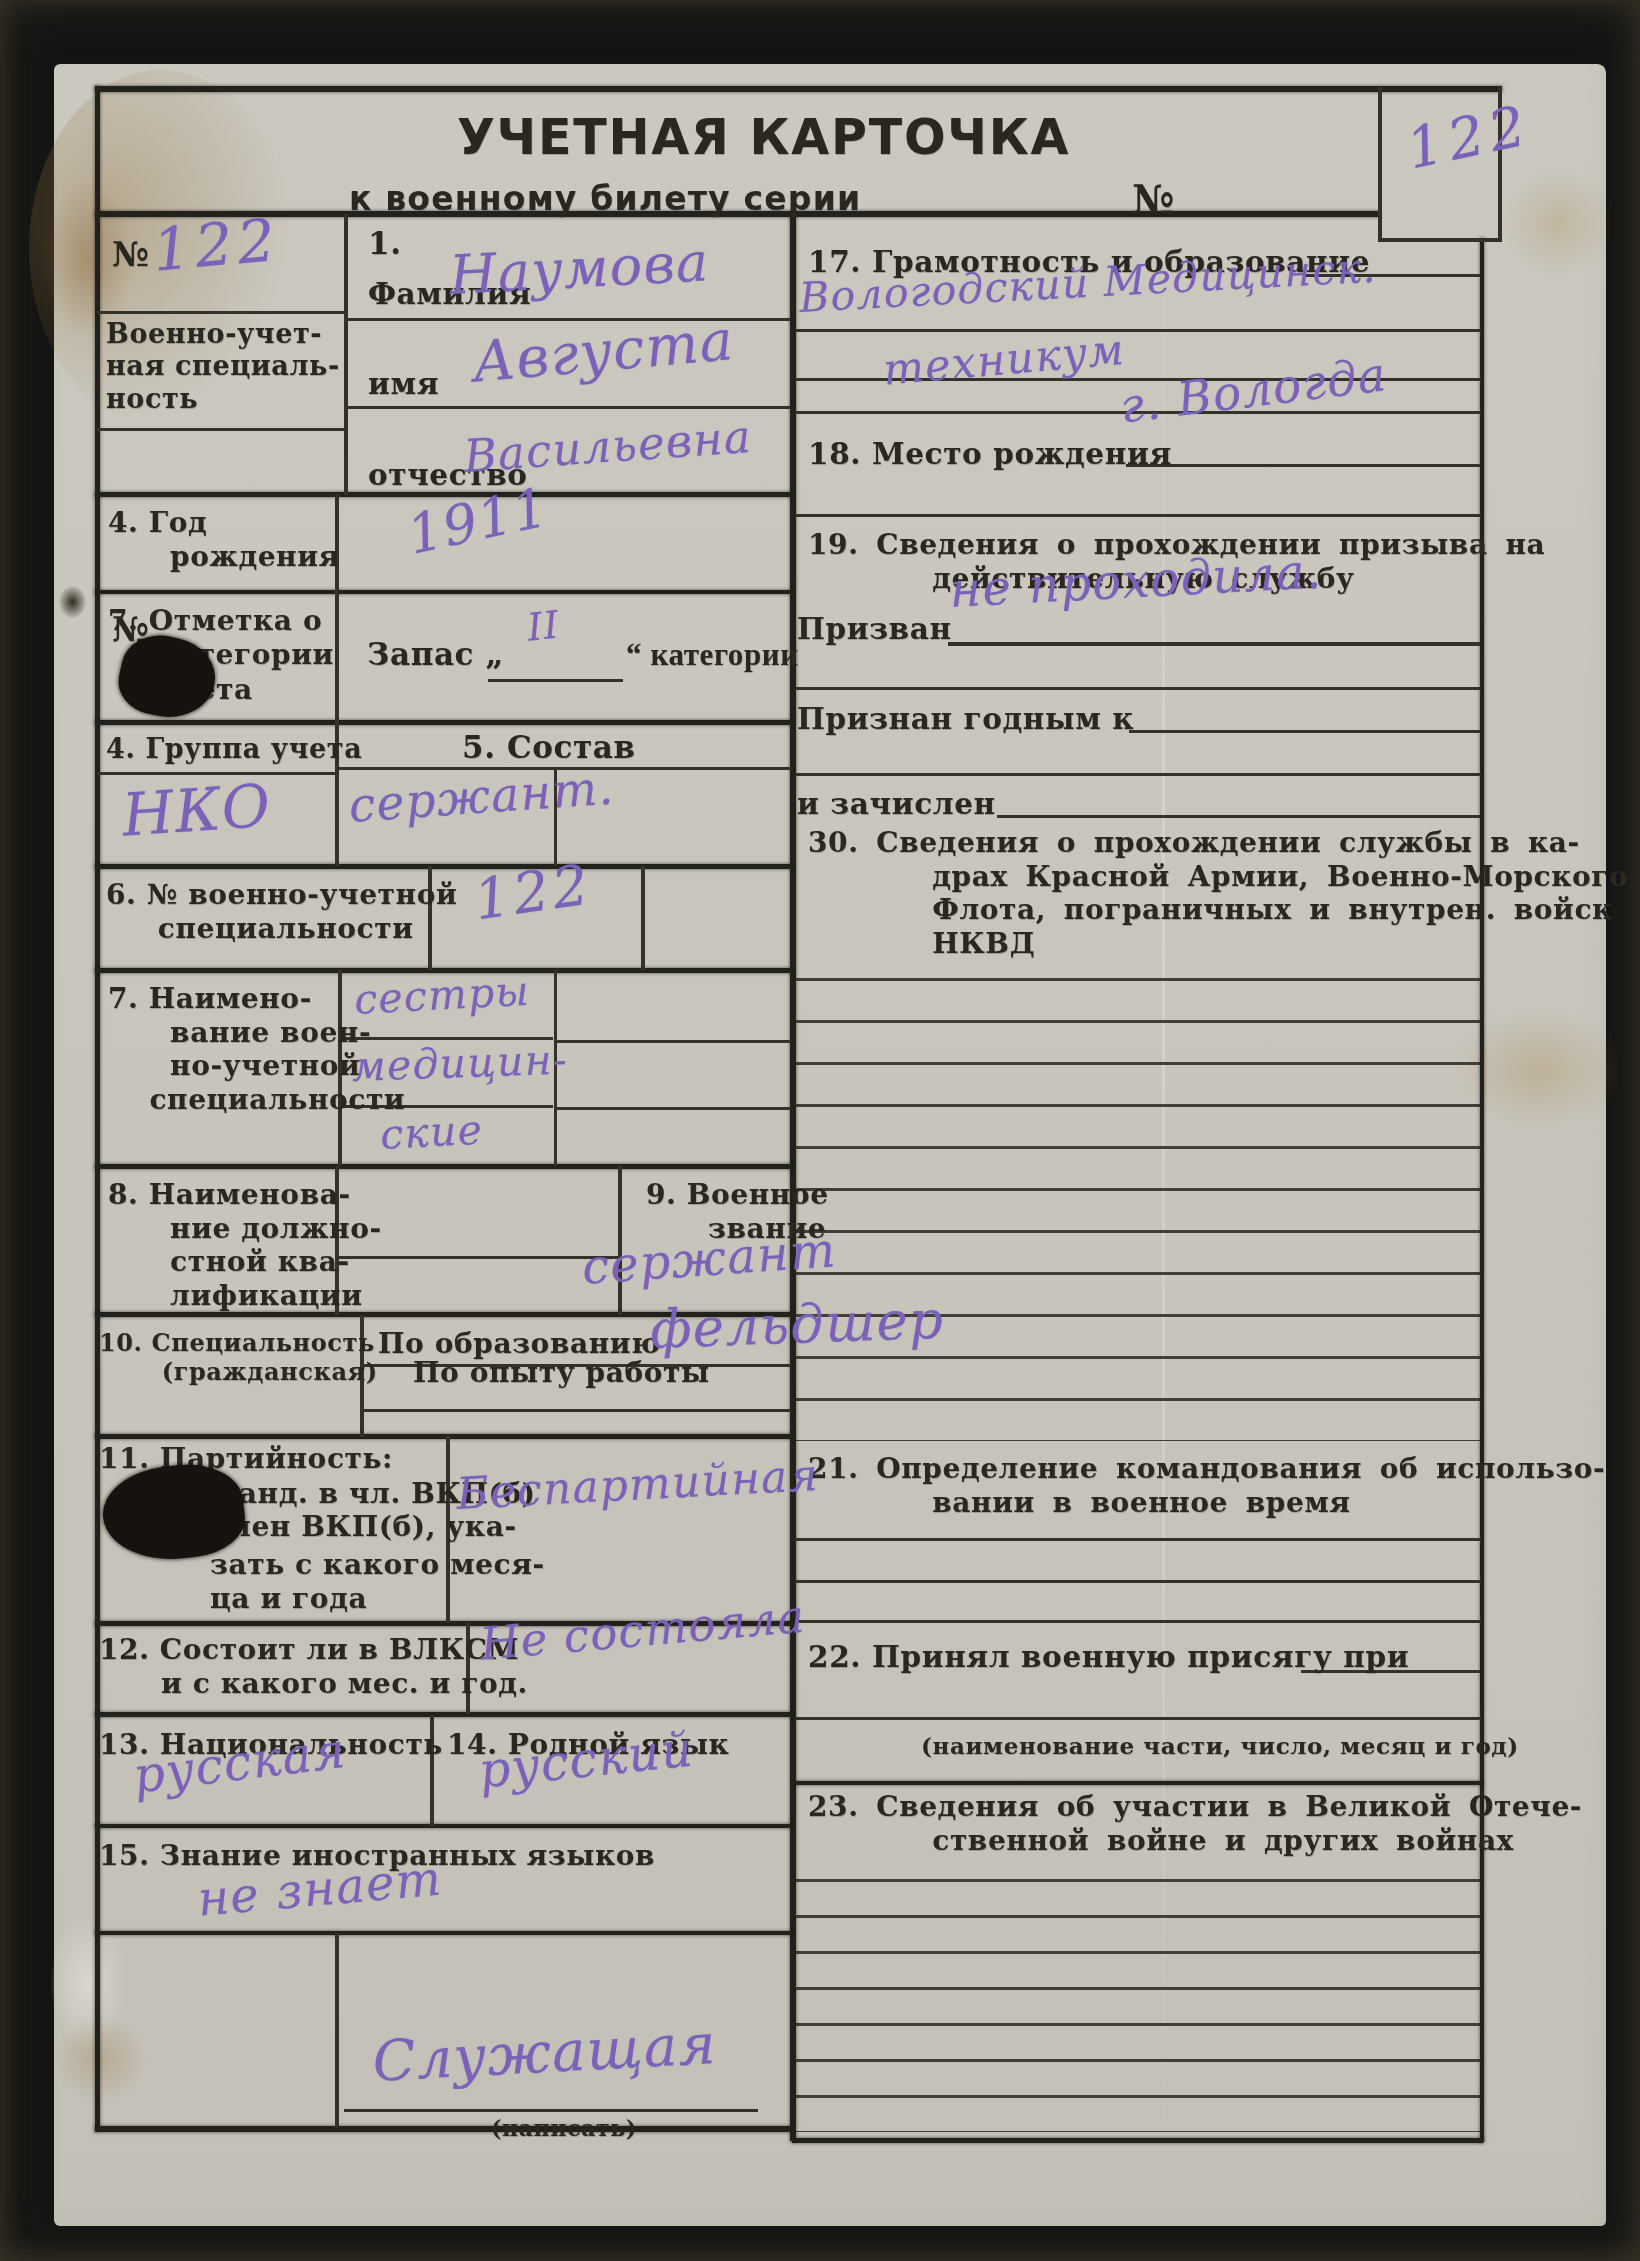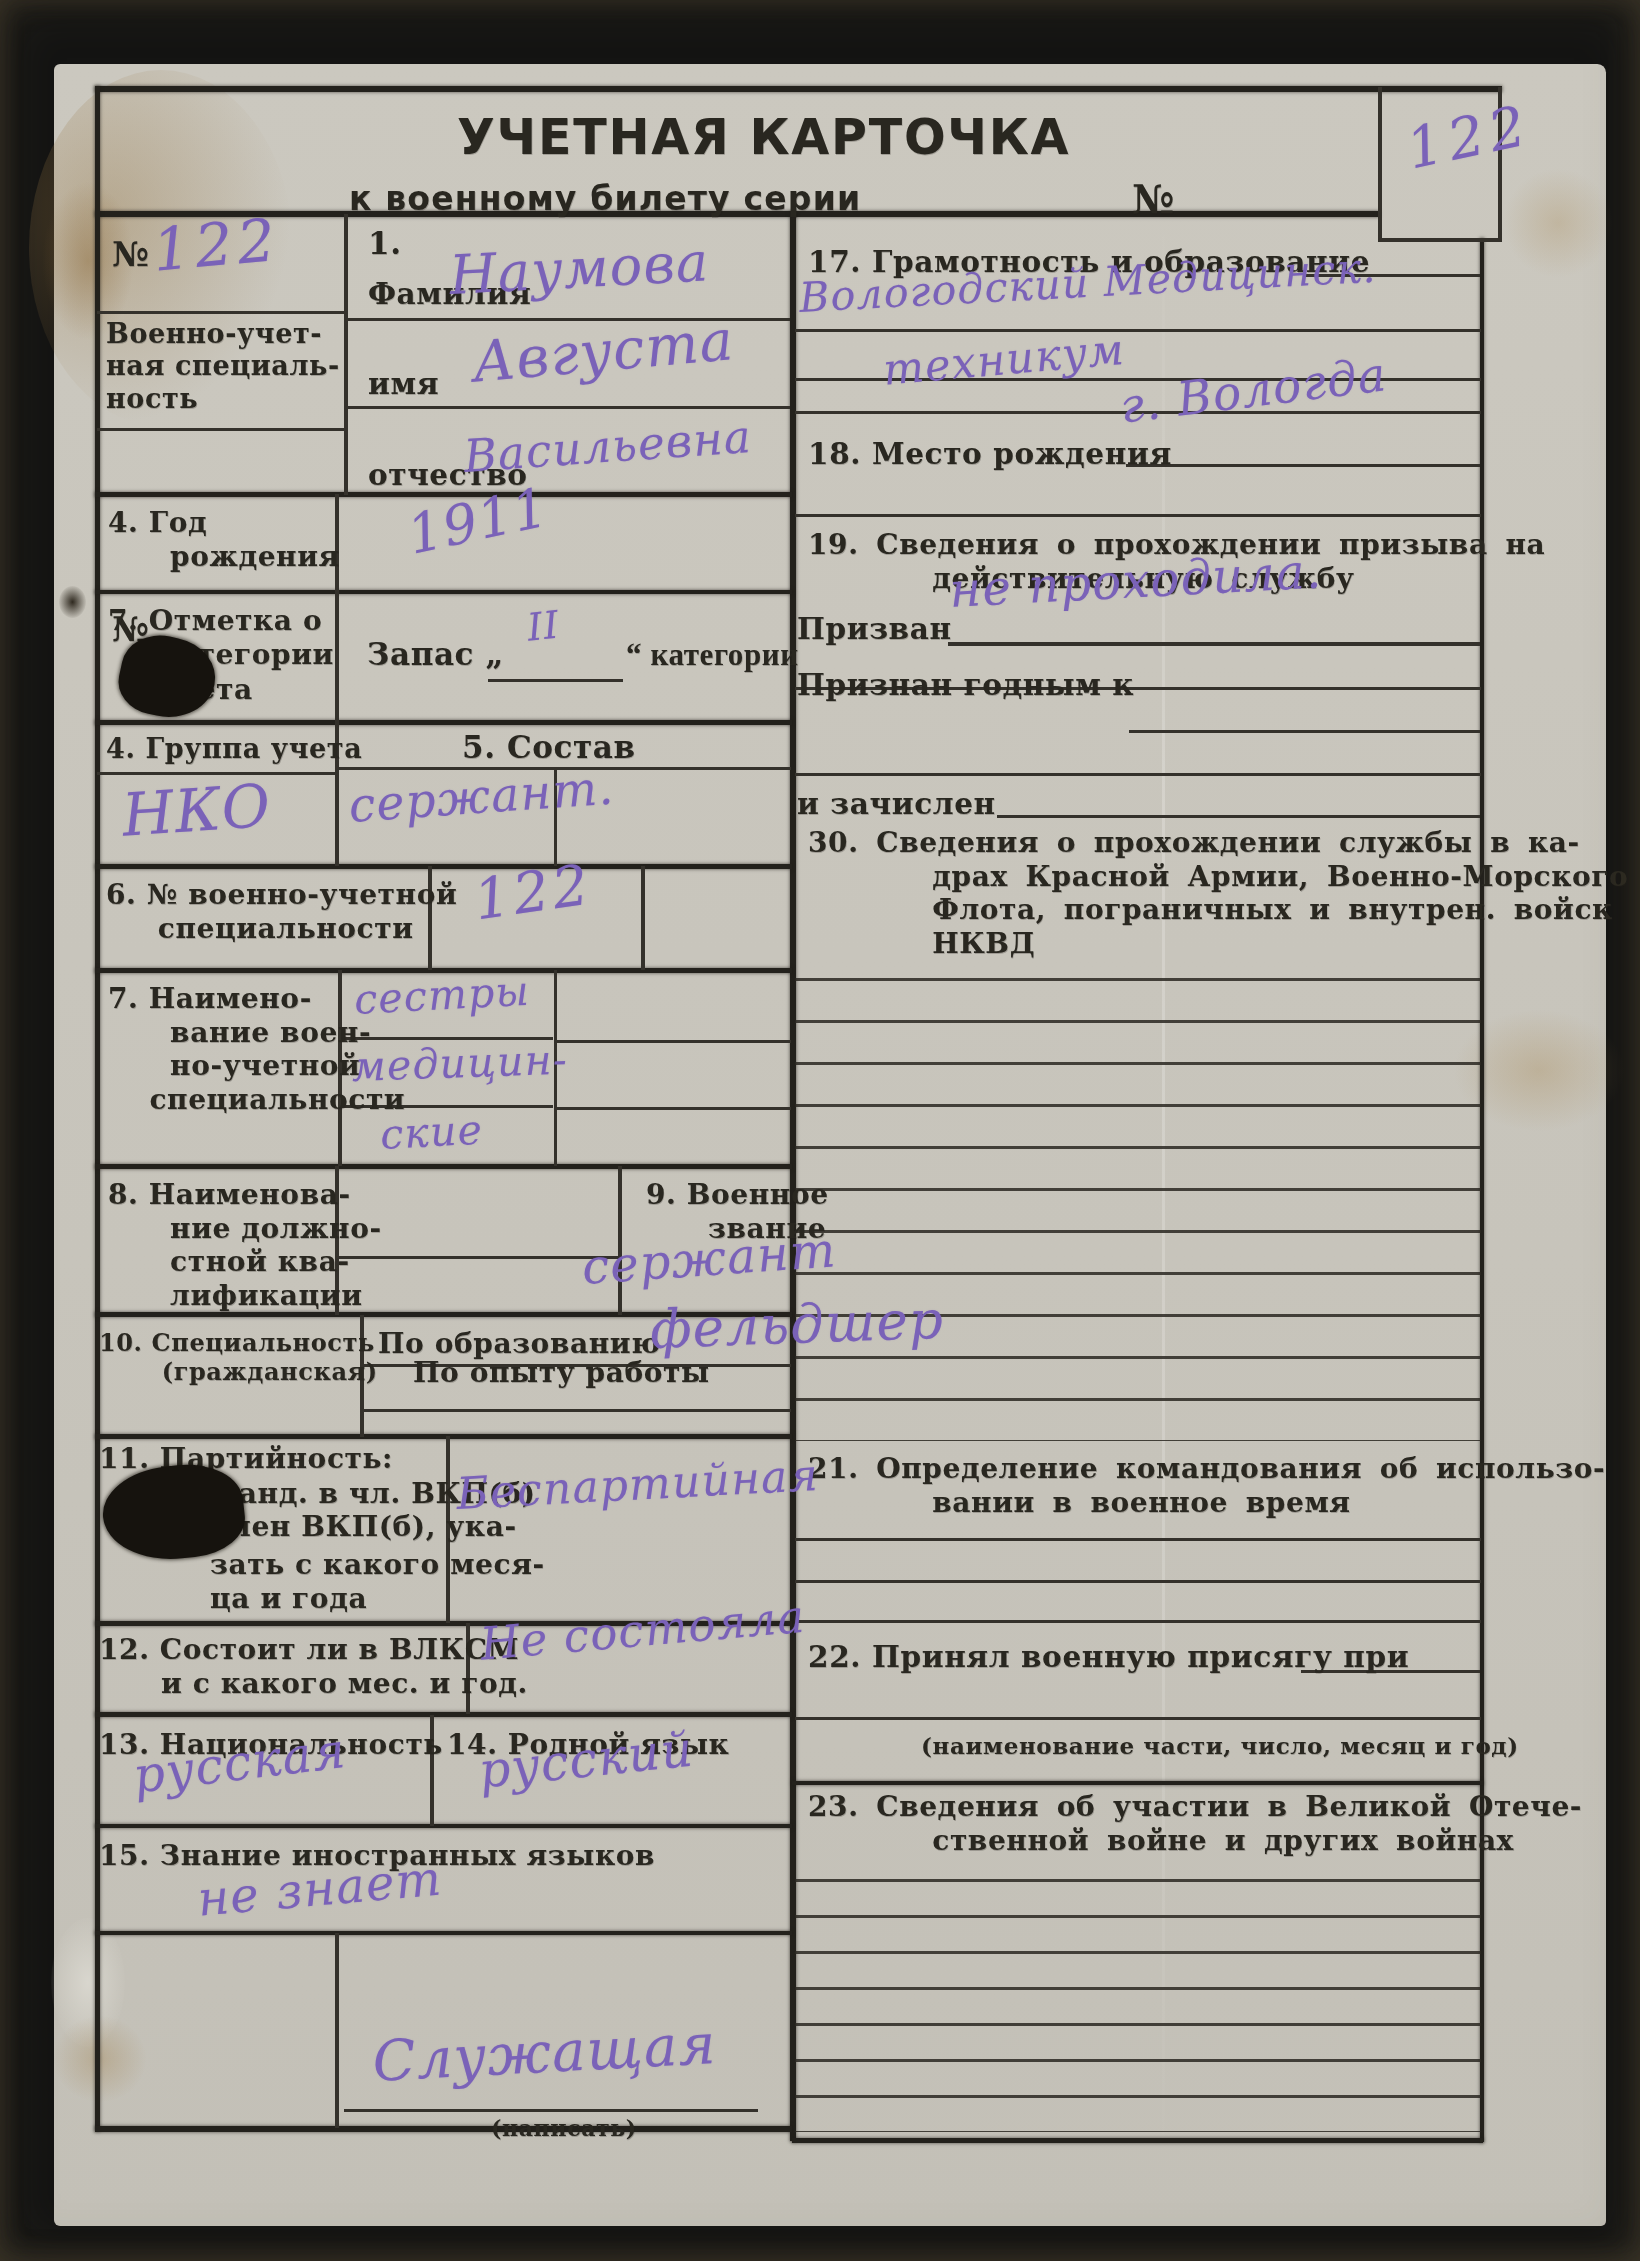--- a/index.html
+++ b/index.html
@@ -215,21 +215,21 @@
  <div class="hw" style="left:798px;top:274px;font-size:41px;transform:rotate(-3deg);">Вологодский Медицинск.</div>
  <div class="hw" style="left:881px;top:345px;font-size:43px;transform:rotate(-5deg);">техникум</div>
 
  <div class="lbl" style="left:808px;top:436px;font-size:29.5px;">18. Место рождения</div>
  <div class="hw" style="left:1117px;top:379px;font-size:47px;transform:rotate(-7deg);">г. Вологда</div>
 
  <div class="lbl wide" style="left:808px;top:528px;font-size:28px;">19. Сведения о прохождении призыва на
        действительную службу</div>
  <div class="lbl" style="left:797px;top:611px;font-size:29.5px;">Призван</div>
  <div class="hw" style="left:948px;top:562px;font-size:48px;transform:rotate(-3deg);">не проходила.</div>
- <div class="lbl" style="left:797px;top:667px;font-size:29.5px;">Признан годным к</div>
+ <div class="lbl" style="left:797px;top:701px;font-size:29.5px;">Признан годным к</div>
  <div class="lbl" style="left:797px;top:786px;font-size:29.5px;">и зачислен</div>
 
  <div class="lbl wide" style="left:808px;top:826px;font-size:28px;">30. Сведения о прохождении службы в ка-
        драх Красной Армии, Военно-Морского
        Флота, пограничных и внутрен. войск
        НКВД</div>
  <div class="lbl wide" style="left:808px;top:1452px;font-size:28px;">21. Определение командования об использо-
        вании в военное время</div>
  <div class="lbl" style="left:808px;top:1639px;font-size:29.5px;">22. Принял военную присягу при</div>
  <div class="lbl" style="left:921px;top:1732px;font-size:23px;">(наименование части, число, месяц и год)</div>

